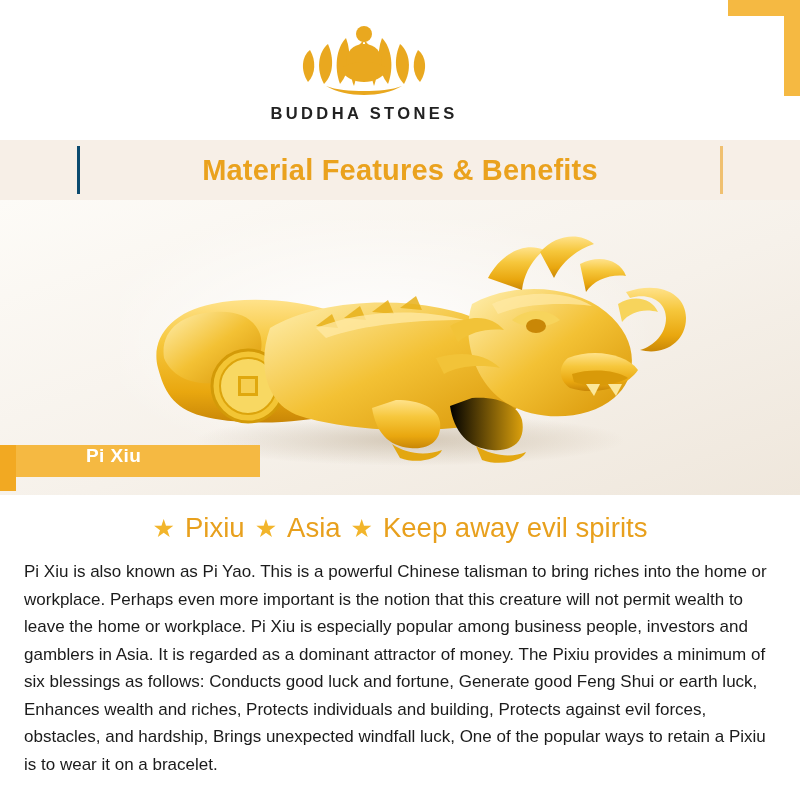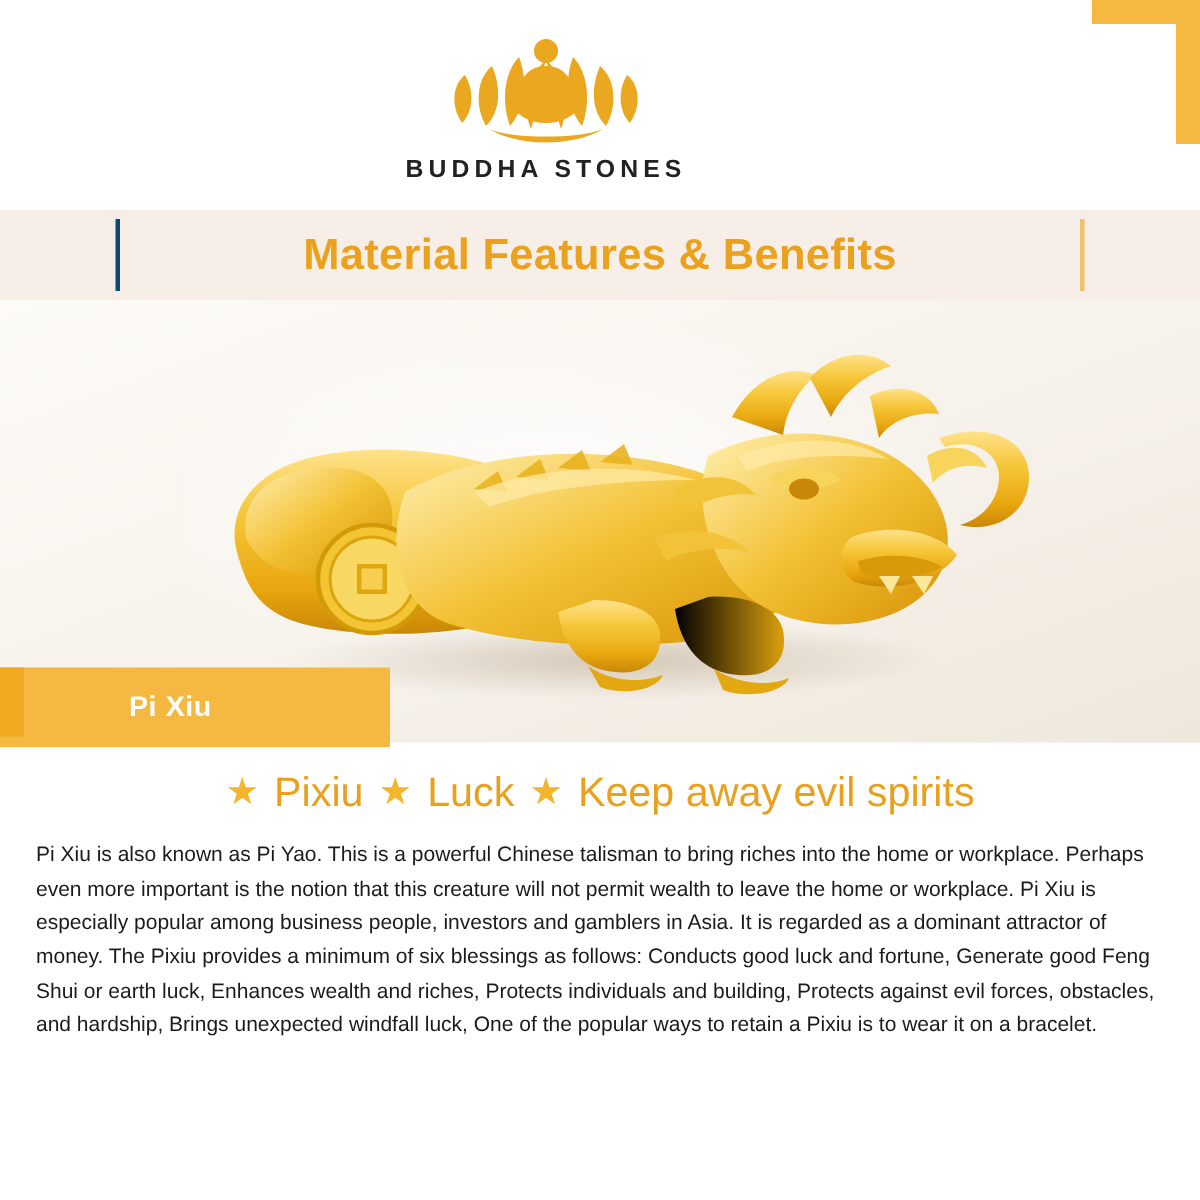--- a/index.html
+++ b/index.html
@@ -85,24 +85,23 @@
     left: 120px; top: 20px;
     width: 560px; height: 260px;
     background: radial-gradient(ellipse at 45% 45%, rgba(255,255,255,0.95) 0%, rgba(255,255,255,0.0) 65%);
   }
   .pixiu-svg { position: absolute; left: 120px; top: 8px; }
 
   
   .caption-tab {
     position: absolute;
     left: 0; top: 445px;
-    width: 260px; height: 53px;
+    width: 260px; height: 32px;
     background: #f5b942;
     display: flex;
-    align-items: center;
   }
   .caption-text {
     margin-left: 86px;
     color: #ffffff;
     font-size: 19px;
     font-weight: bold;
     letter-spacing: 0.4px;
   }
   .tab-left-block {
     position: absolute;
@@ -125,21 +124,21 @@
     font-weight: normal;
   }
   .benefits .star { color: #f2b52b; font-size: 25px; line-height: 1; }
   .benefits .word { color: #e8a01d; }
 
   
   .body-copy {
     position: absolute;
     left: 24px; top: 558px;
     width: 756px;
-    font-size: 14px;
+    font-size: 17px;
     line-height: 1.62;
     color: #1b1b1b;
     text-align: left;
     font-family: "Liberation Sans", sans-serif;
   }
 </style>
 </head>
 <body>
 
 <div class="page">
@@ -262,20 +261,20 @@
 
   <div class="caption-tab">
     <span class="caption-text">Pi Xiu</span>
   </div>
   <div class="tab-left-block"></div>
 
   <div class="benefits">
     <span class="star">★</span>
     <span class="word">Pixiu</span>
     <span class="star">★</span>
-    <span class="word">Luck</span>
+    <span class="word">Asia</span>
     <span class="star">★</span>
     <span class="word">Keep away evil spirits</span>
   </div>
 
   <p class="body-copy">Pi Xiu is also known as Pi Yao. This is a powerful Chinese talisman to bring riches into the home or workplace. Perhaps even more important is the notion that this creature will not permit wealth to leave the home or workplace. Pi Xiu is especially popular among business people, investors and gamblers in Asia. It is regarded as a dominant attractor of money. The Pixiu provides a minimum of six blessings as follows: Conducts good luck and fortune, Generate good Feng Shui or earth luck, Enhances wealth and riches, Protects individuals and building, Protects against evil forces, obstacles, and hardship, Brings unexpected windfall luck, One of the popular ways to retain a Pixiu is to wear it on a bracelet.</p>
 
 </div>
 
 </body></html>

